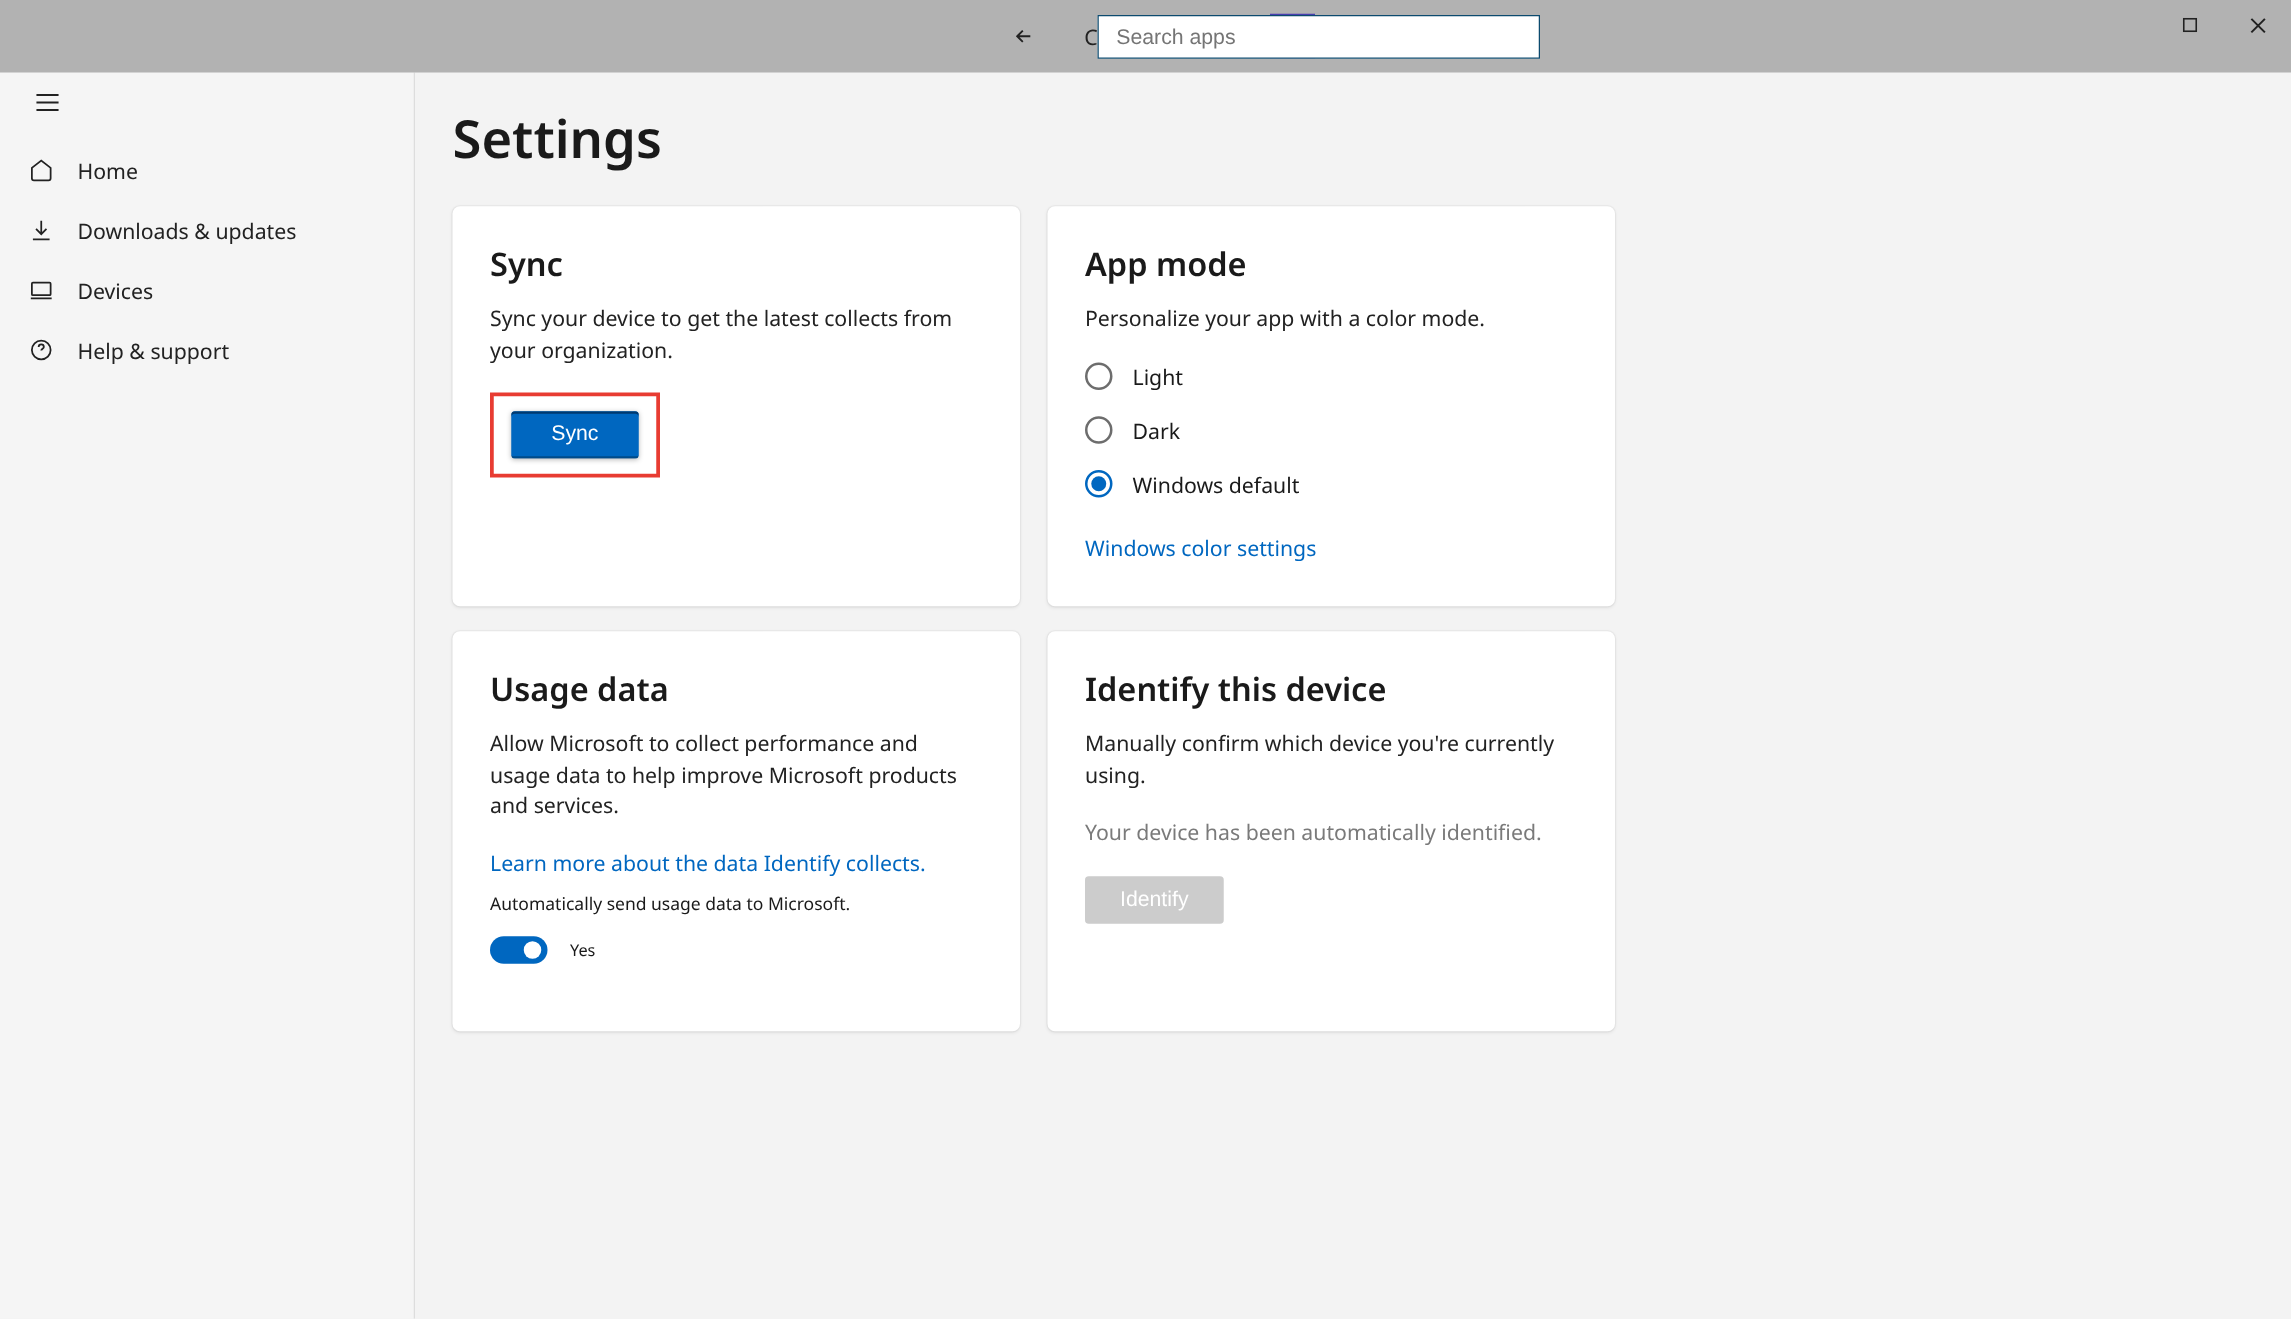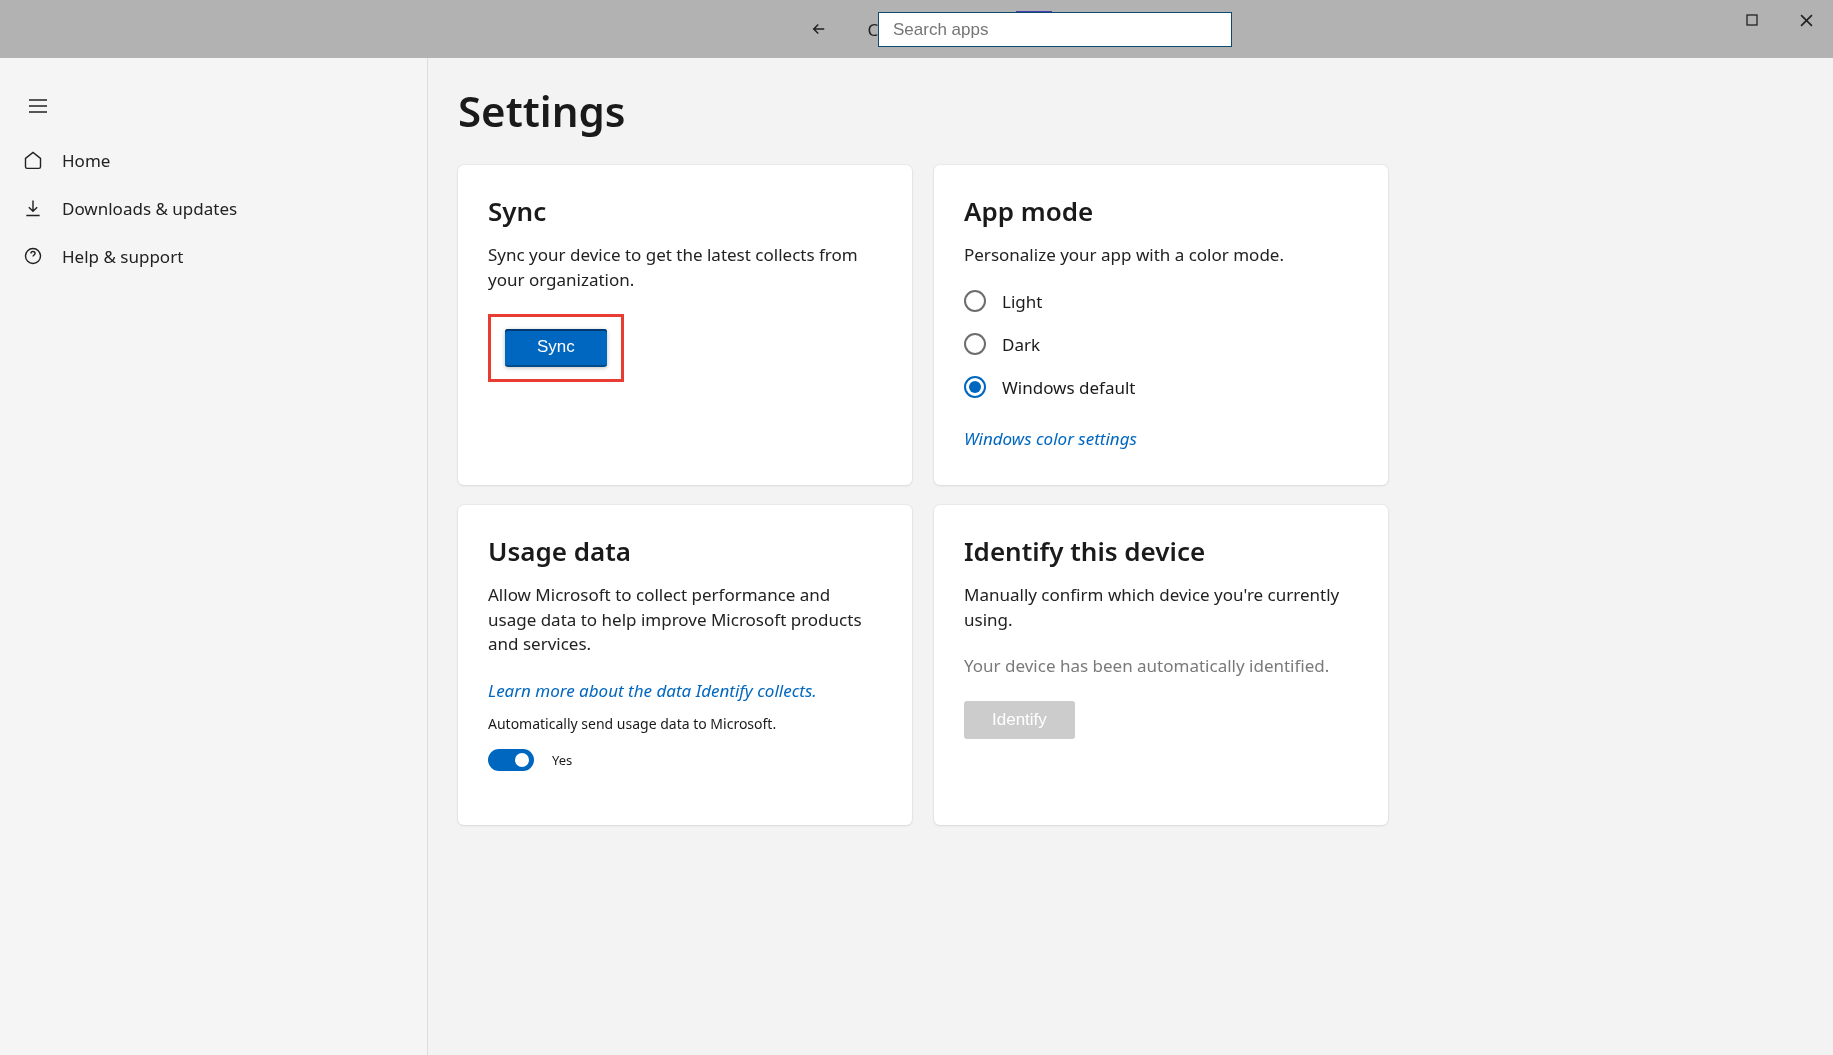--- a/index.html
+++ b/index.html
@@ -66,24 +66,24 @@
   .win-btn {
     width: 54px; height: 40px;
     display: flex; align-items: center; justify-content: center;
     cursor: pointer;
   }
   .body-wrap {
     display: flex;
     height: calc(100% - 58px);
   }
   .sidebar {
-    width: 428px;
+    width: 332px;
     background: #f5f5f5;
     border-right: 1px solid #ddd;
-    padding-top: 24px;
+    padding-top: 0;
   }
   .hamburger {
     width: 48px; height: 48px;
     display: flex; align-items: center; justify-content: center;
     margin-left: 14px;
     cursor: pointer;
   }
   .nav-item {
     display: flex;
     align-items: center;
@@ -179,21 +179,20 @@
   .radio-inner {
     width: 12px; height: 12px;
     background: #0067c0;
     border-radius: 50%;
   }
   .link {
     color: #0067c0;
     font-size: 17px;
     cursor: pointer;
     display: inline-block;
-    font-style: italic;
   }
   .toggle-row {
     display: flex;
     align-items: center;
     gap: 18px;
     margin-top: 16px;
   }
   .toggle {
     width: 46px; height: 22px;
     background: #0067c0;
@@ -263,20 +262,29 @@
       </span>
       <span>Home</span>
     </div>
     <div class="nav-item">
       <span class="nav-icon">
         <svg width="20" height="20" viewBox="0 0 24 24" fill="none" stroke="#222" stroke-width="1.7">
             <path d="M12 3v13m-5-5l5 5 5-5M4 21h16"></path>
           </svg>
       </span>
       <span>Downloads &amp; updates</span>
+    </div>
+    <div class="nav-item">
+      <span class="nav-icon">
+        <svg width="20" height="20" viewBox="0 0 24 24" fill="none" stroke="#222" stroke-width="1.7">
+            <rect x="3" y="5" width="18" height="12" rx="1"></rect>
+            <path d="M2 20h20"></path>
+          </svg>
+      </span>
+      <span>Devices</span>
     </div>
     <div class="nav-item">
       <span class="nav-icon">
         <svg width="20" height="20" viewBox="0 0 24 24" fill="none" stroke="#222" stroke-width="1.7">
             <circle cx="12" cy="12" r="9"></circle>
             <path d="M9.5 9a2.5 2.5 0 115 0c0 1.5-2.5 2-2.5 3.5M12 17h.01"></path>
           </svg>
       </span>
       <span>Help &amp; support</span>
     </div>

